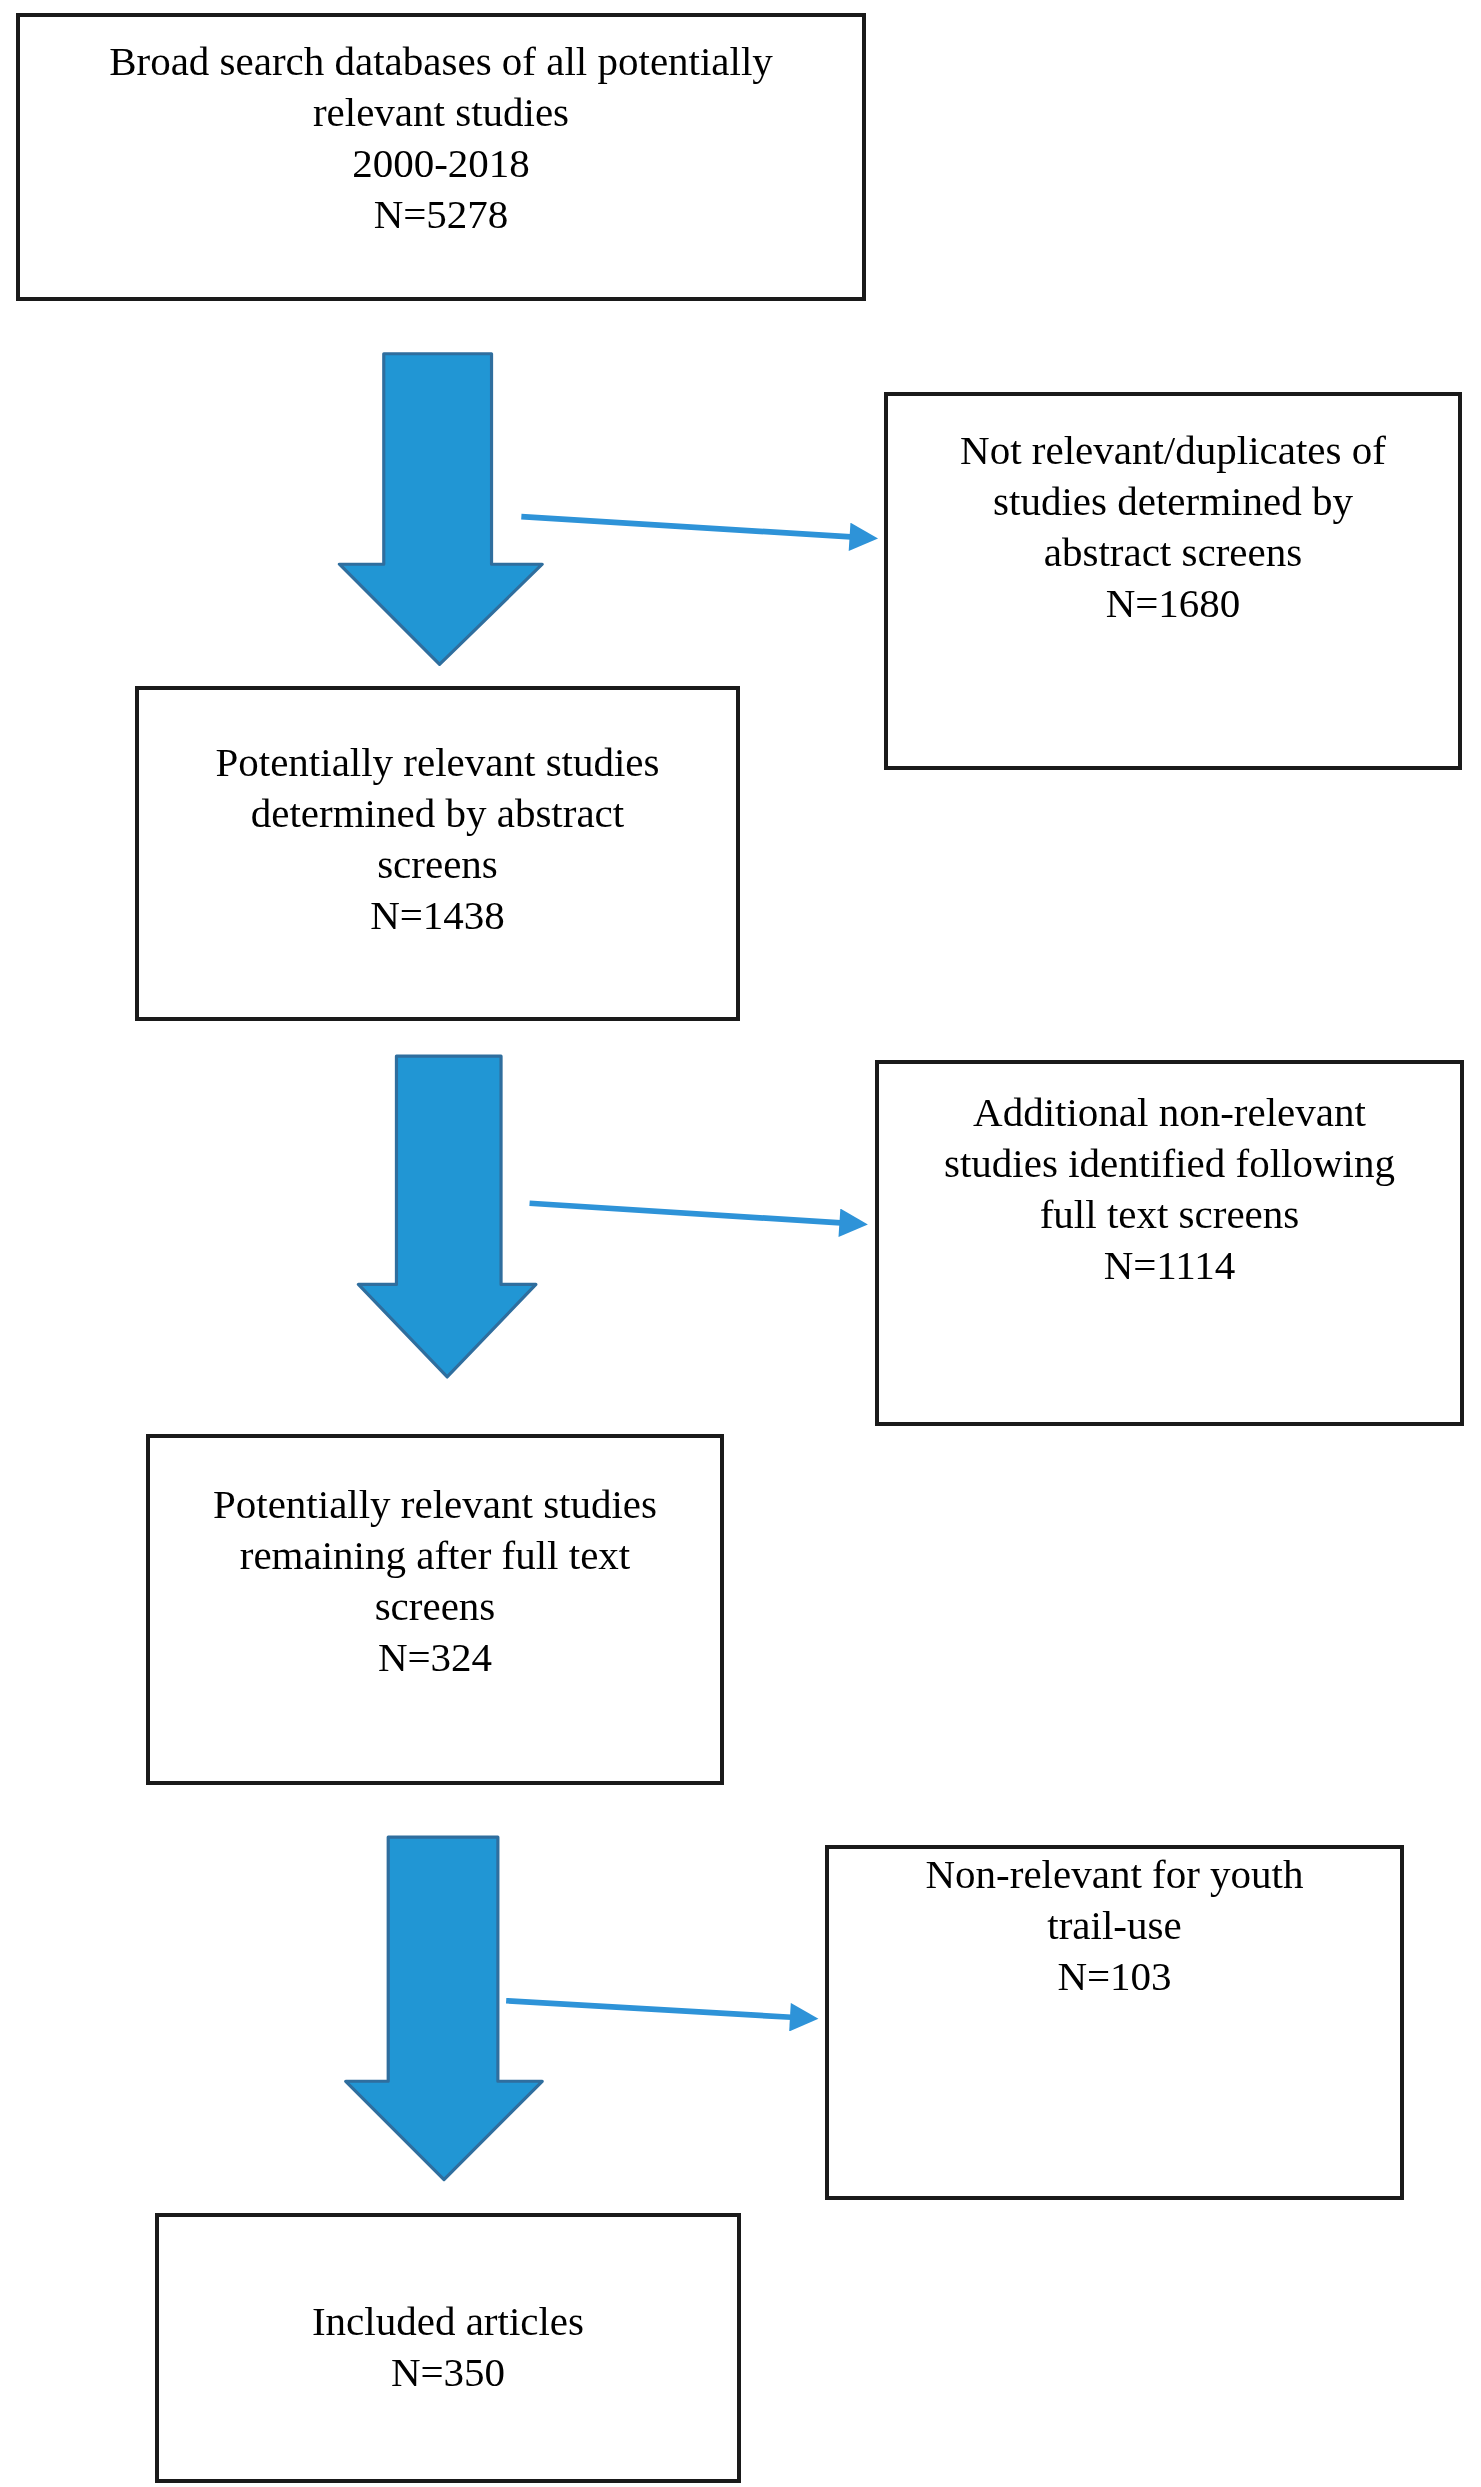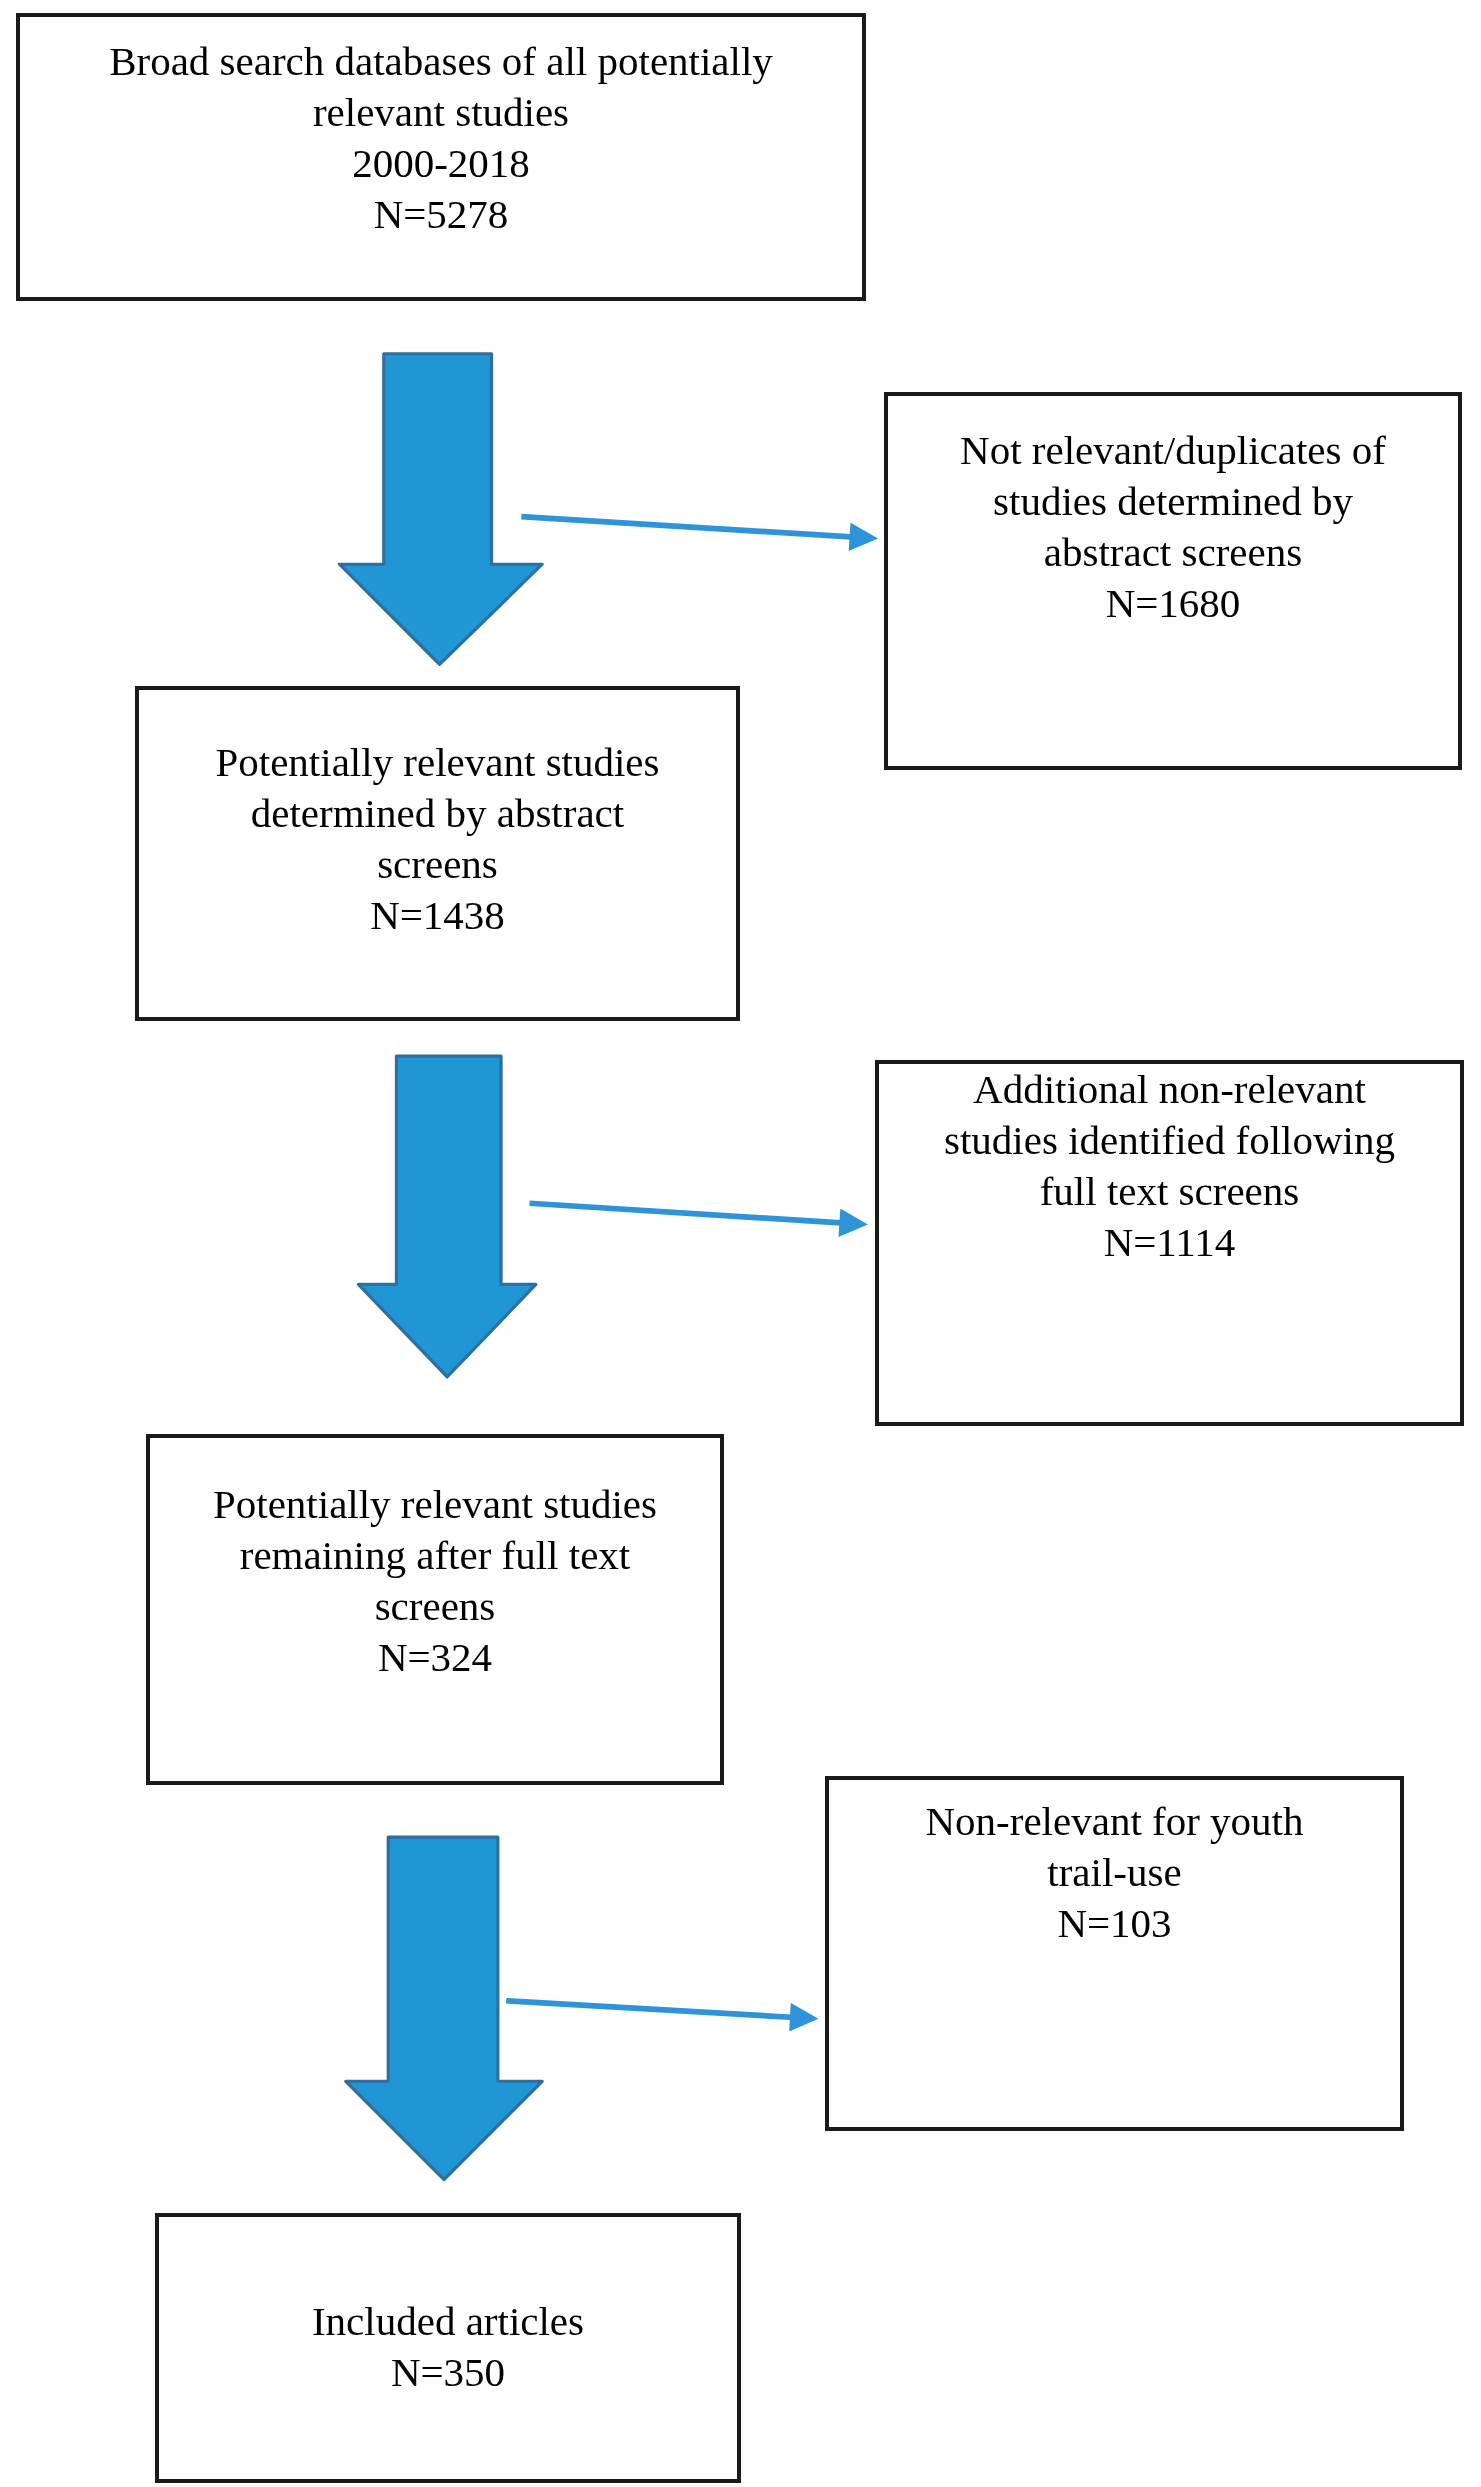--- a/index.html
+++ b/index.html
@@ -111,27 +111,27 @@
 N=350</div>
   </div>
 
   <div class="box" style="left:884px;top:392px;width:578px;height:378px;padding-top:28.5px;">
     <div class="box-text">Not relevant/duplicates of
 studies determined by
 abstract screens
 N=1680</div>
   </div>
 
-  <div class="box" style="left:875px;top:1060px;width:589px;height:366px;">
+  <div class="box" style="left:875px;top:1060px;width:589px;height:366px;padding-top:23px;">
     <div class="box-text">Additional non-relevant
 studies identified following
 full text screens
 N=1114</div>
   </div>
 
-  <div class="box" style="left:825px;top:1776px;width:579px;height:355px;padding-top:16px;">
+  <div class="box" style="left:825px;top:1845px;width:579px;height:355px;">
     <div class="box-text">Non-relevant for youth
 trail-use
 N=103</div>
   </div>
 
 </div>
 
 
 </body></html>

